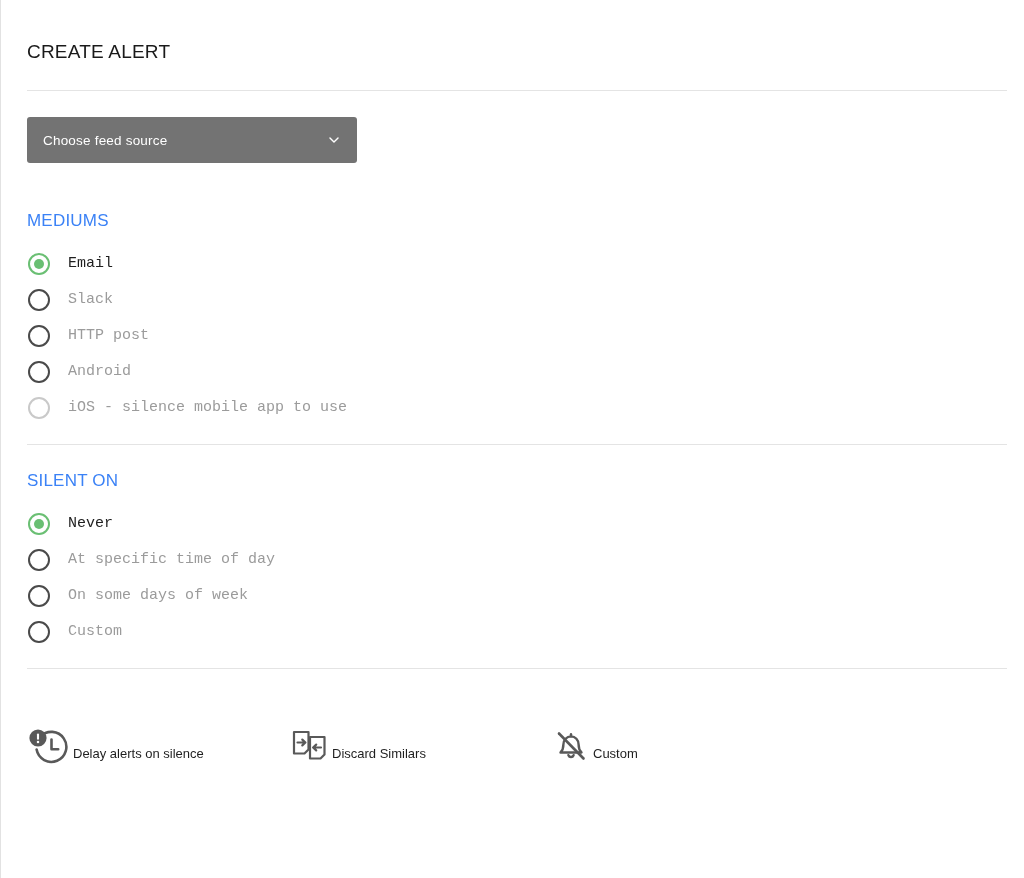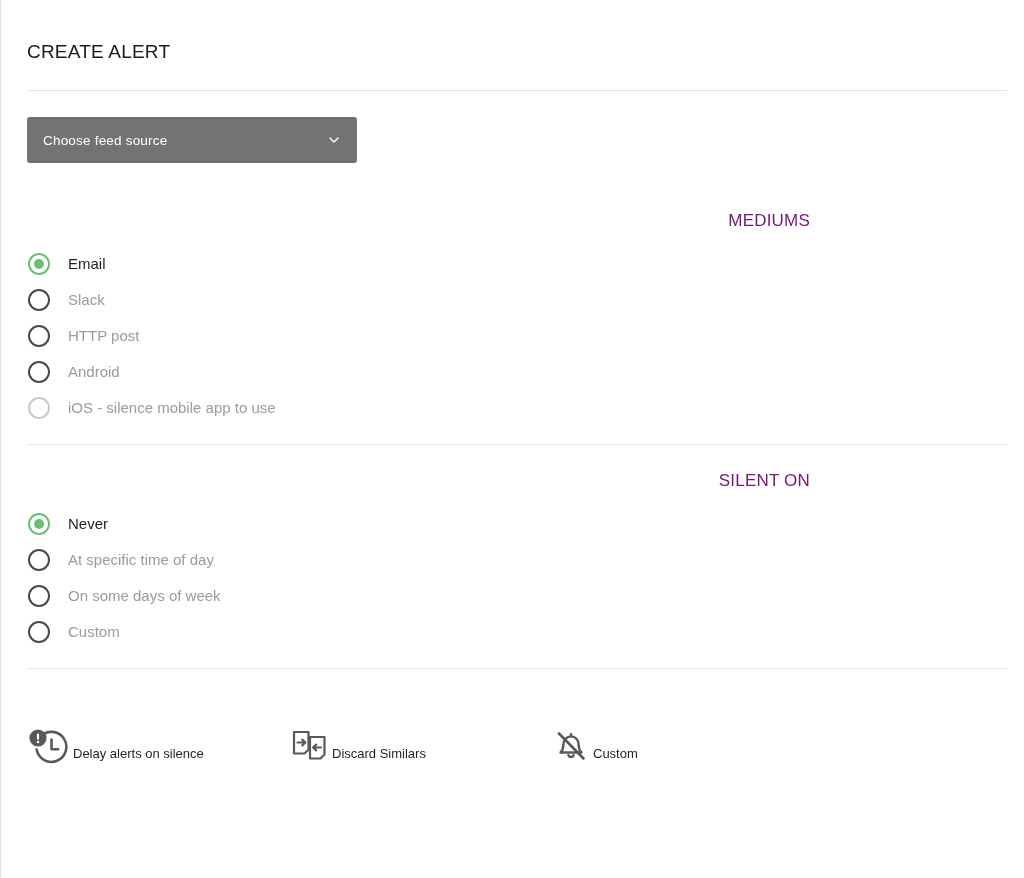--- a/index.html
+++ b/index.html
@@ -70,30 +70,29 @@
   .chevron-down {
     width: 14px;
     height: 14px;
     display: block;
   }
 
   
   .section-title {
     font-size: 17px;
     font-weight: 400;
-    color: #701a75;
+    color: #3b82f6;
     letter-spacing: 0.2px;
     line-height: 22px;
-    text-align: right;
   }
   .mediums-title { margin: 47px 0 0 0; }
   .silent-title  { margin: 25px 0 0 0; }
 
   
-  .radio-list { margin-top: 14px; }
+  .radio-list { margin-top: 14px; font-family: Liberation Mono, monospace; }
 
   .radio-row {
     display: flex;
     align-items: center;
     height: 36px;
     cursor: pointer;
     user-select: none;
   }
 
   .radio-mark {

